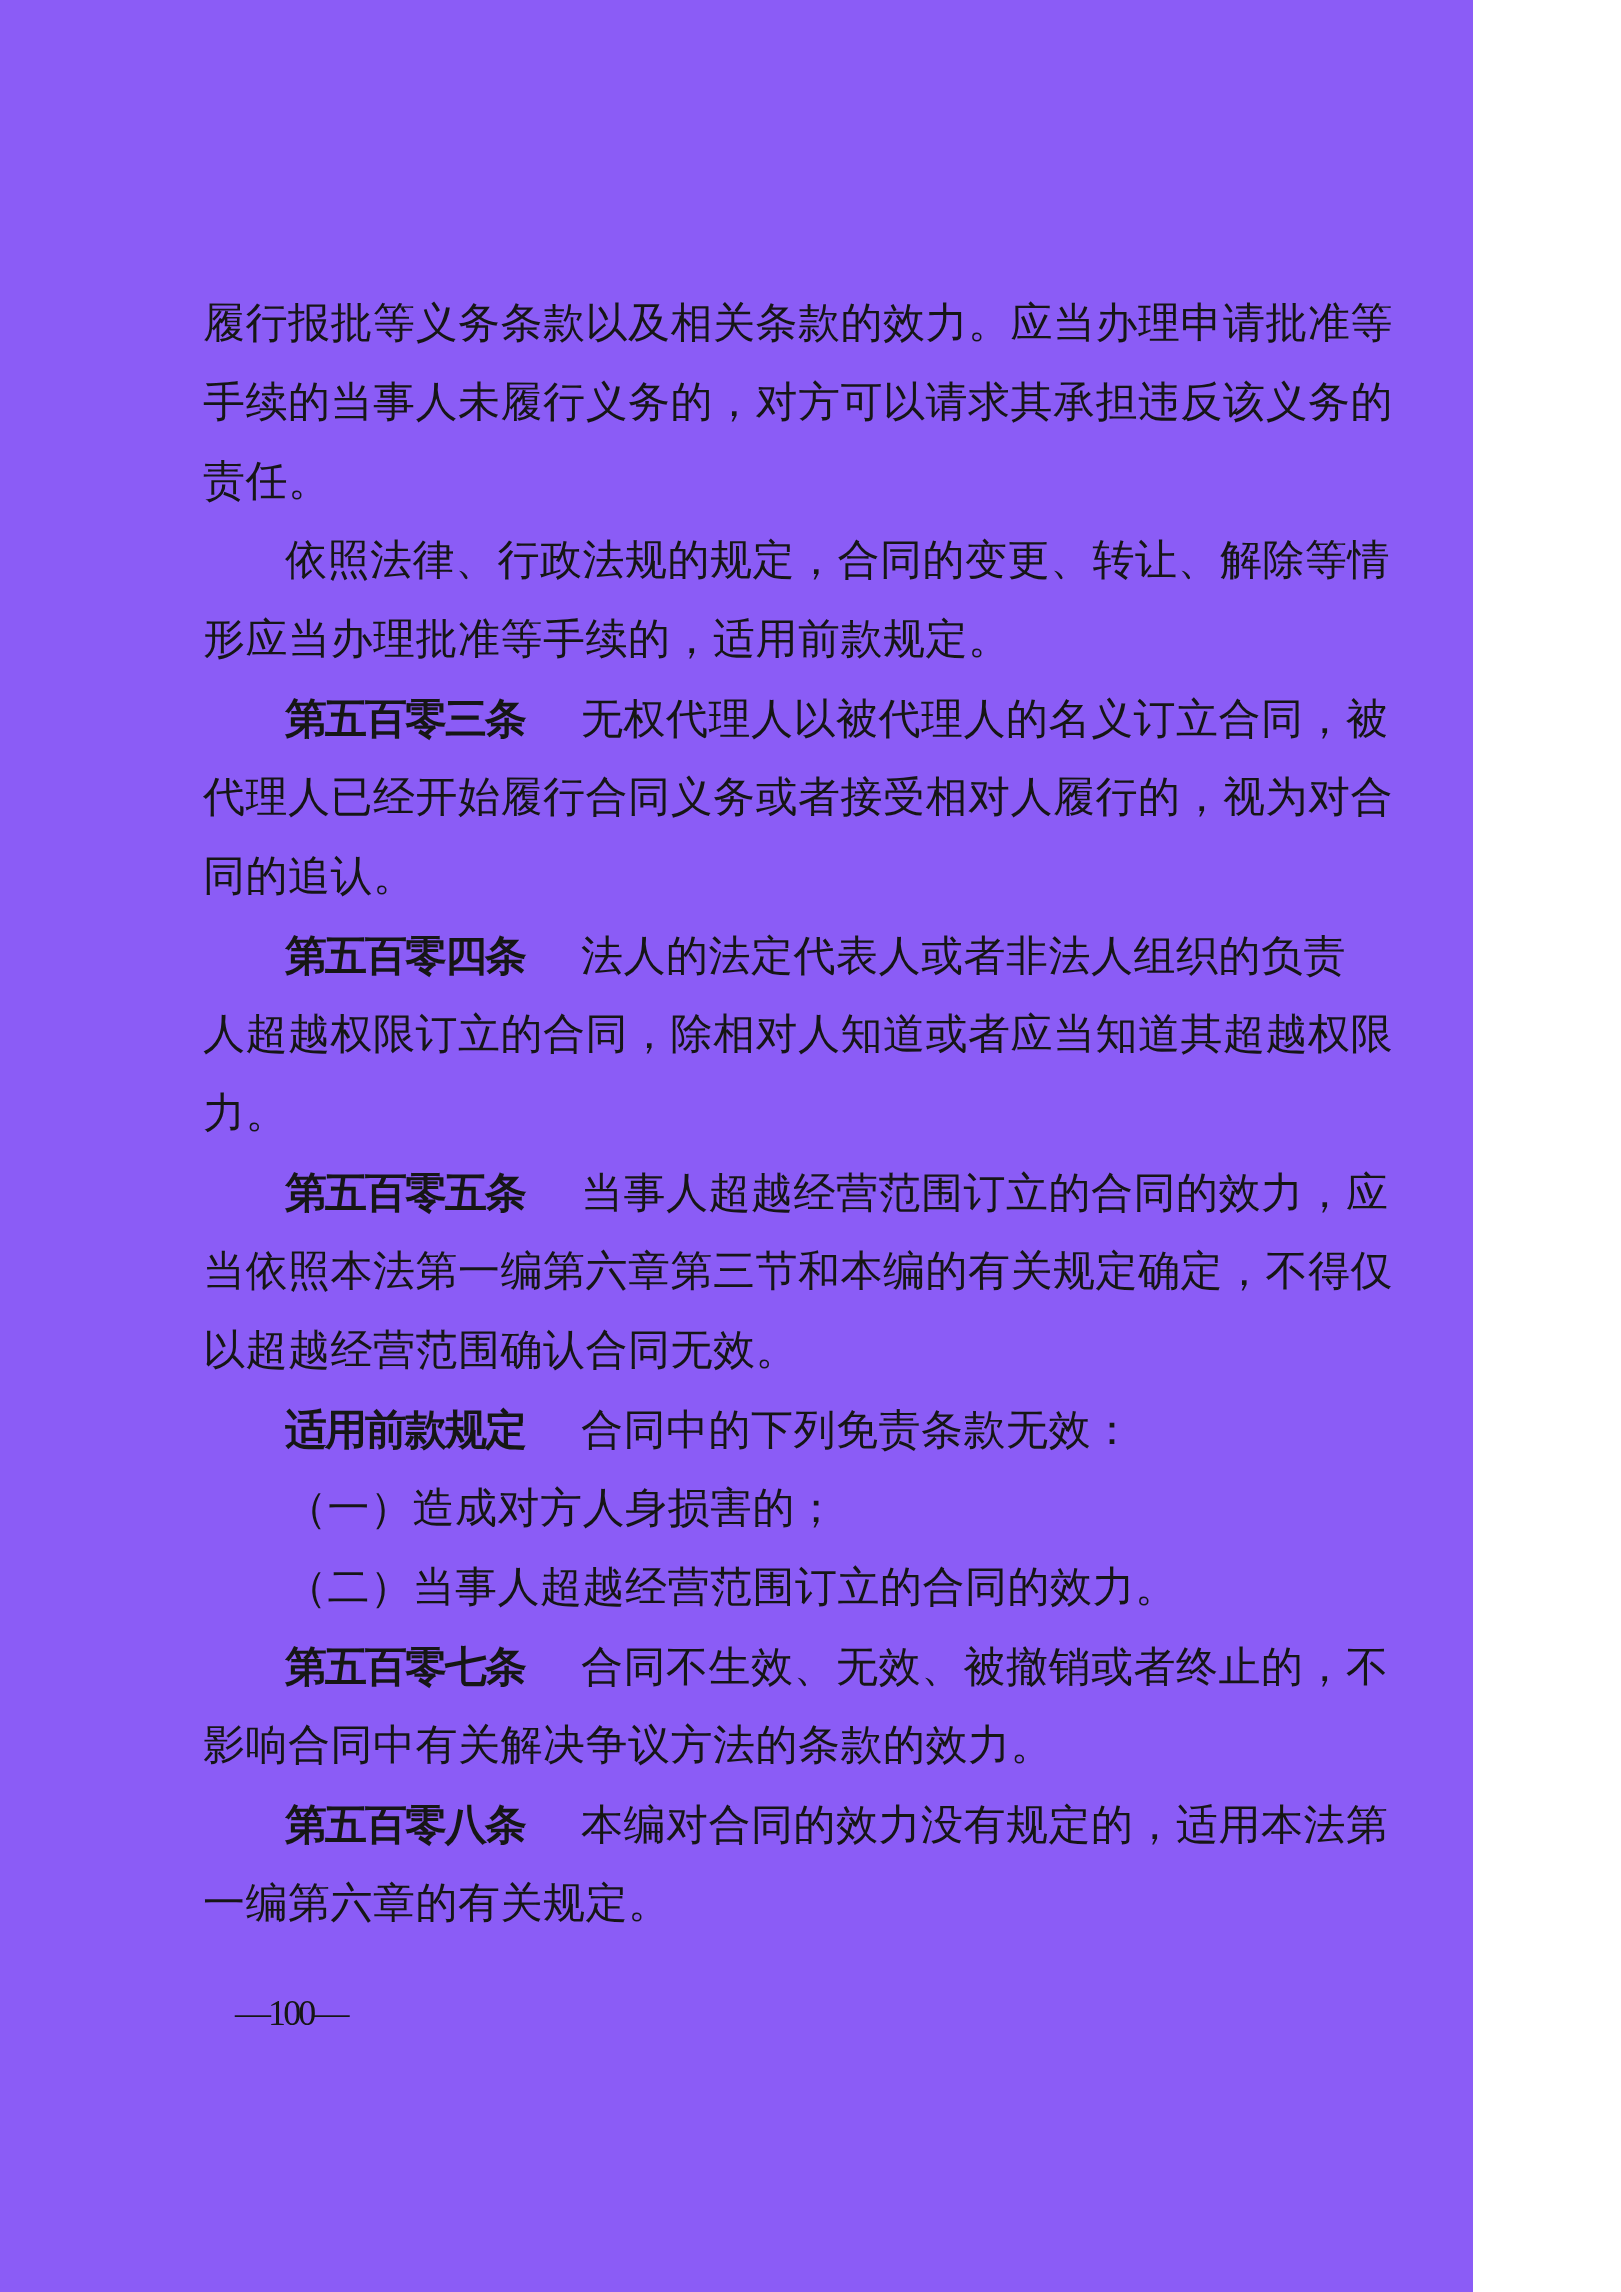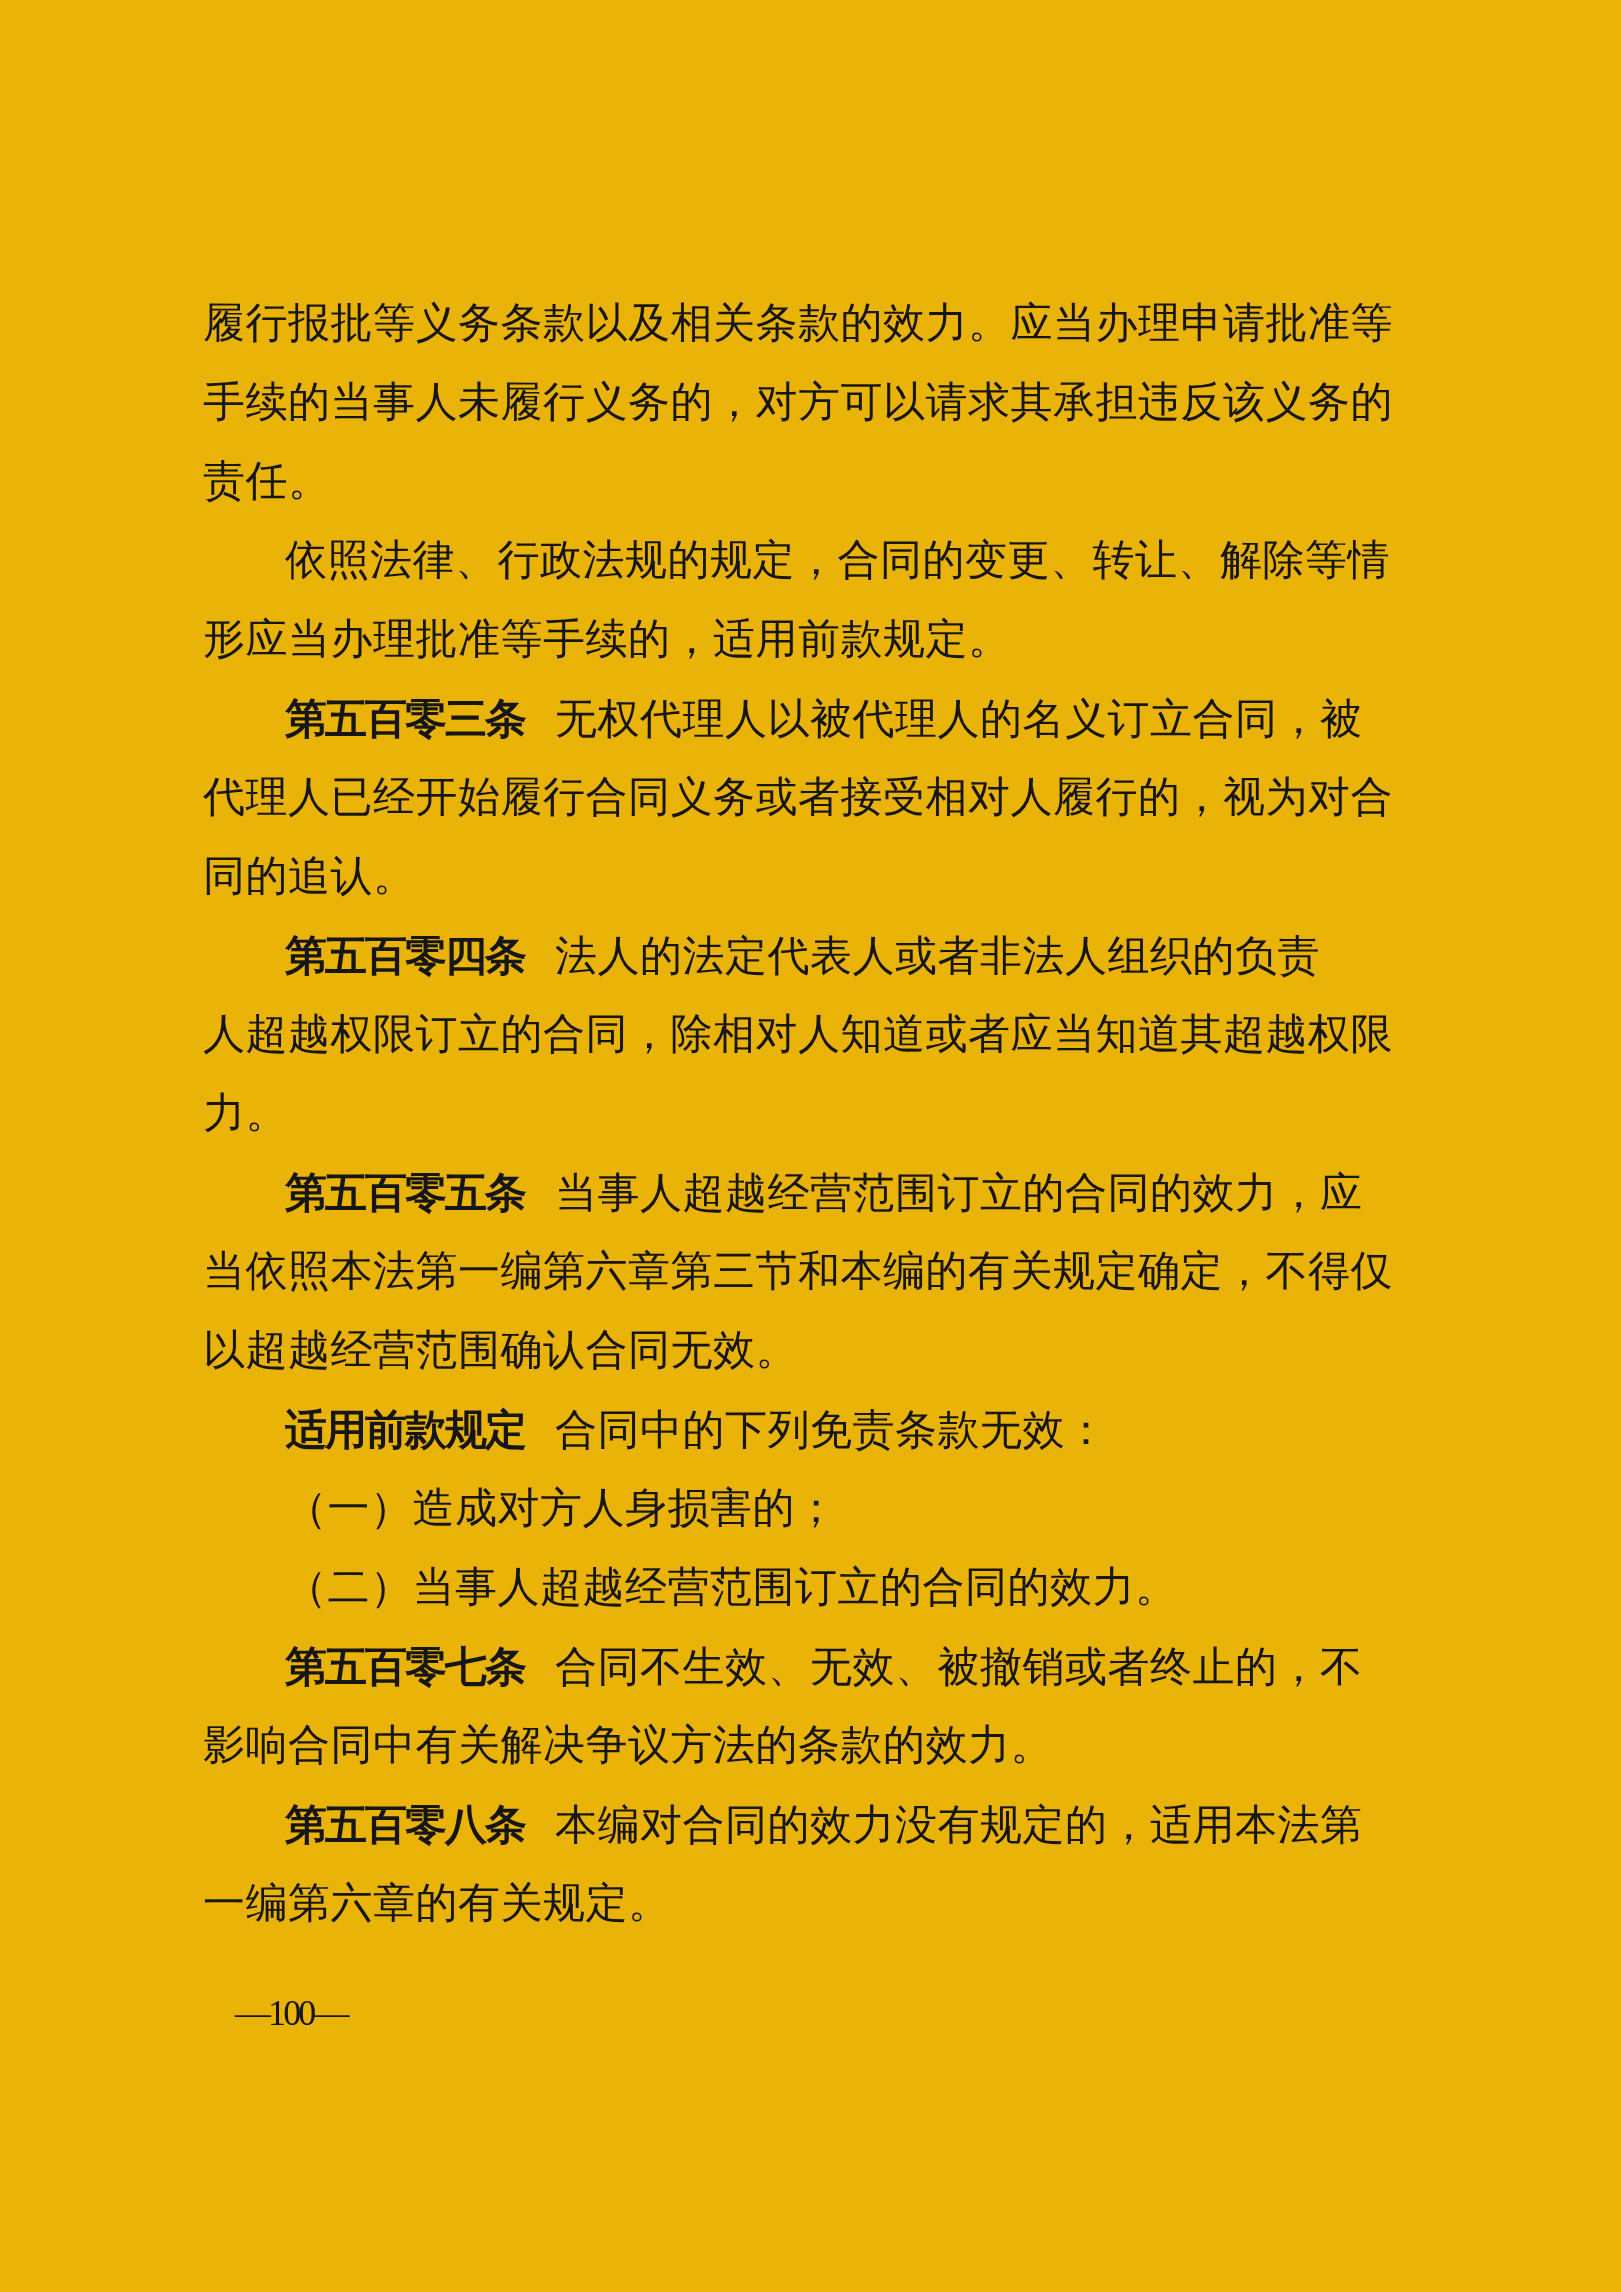--- a/index.html
+++ b/index.html
@@ -2,23 +2,23 @@
 <html><head>
 <meta charset="utf-8">
 <style>
   html, body {
     margin: 0;
     padding: 0;
     background: #ffffff;
   }
   .page {
     position: relative;
-    width: 1621px;
+    width: 1473px;
     height: 2293px;
-    background: #eab308;
+    background: #8b5cf6;
     overflow: hidden;
     font-family: "Liberation Serif", "DejaVu Serif", serif;
     color: #161616;
   }
   .text-block {
     position: absolute;
     left: 203px;
     top: 284px;
     width: 1223px;
   }
@@ -29,21 +29,21 @@
     letter-spacing: 0.5px;
     white-space: nowrap;
   }
   .line.indent {
     padding-left: 82px;
   }
   .art-no {
     font-family: "Liberation Sans", "DejaVu Sans", sans-serif;
     font-weight: 700;
     letter-spacing: -2px;
-    margin-right: 30px;
+    margin-right: 56px;
     text-align: center;
   }
   .page-number {
     position: absolute;
     left: 235px;
     top: 1995px;
     font-size: 36px;
     line-height: 1;
     letter-spacing: -2.9px;
     color: #161616;

